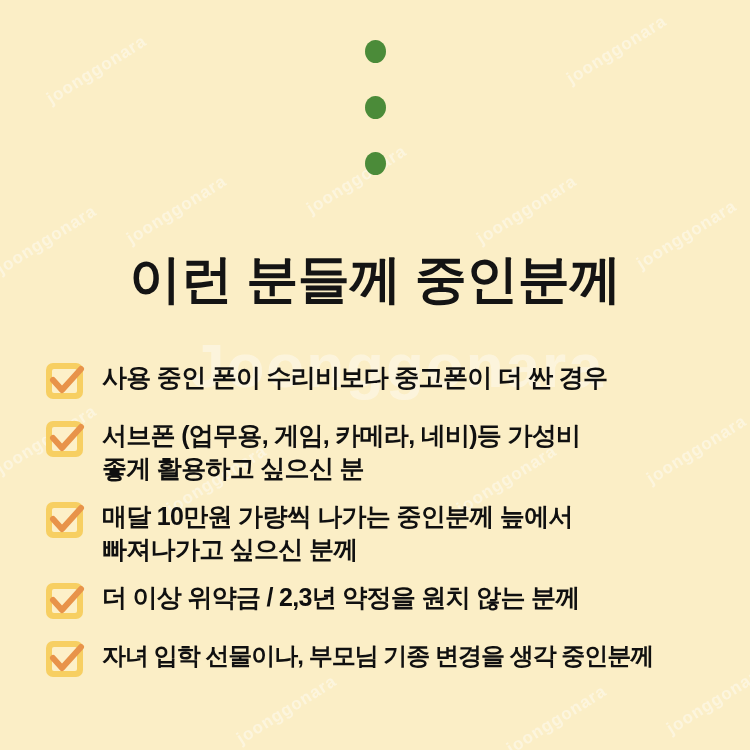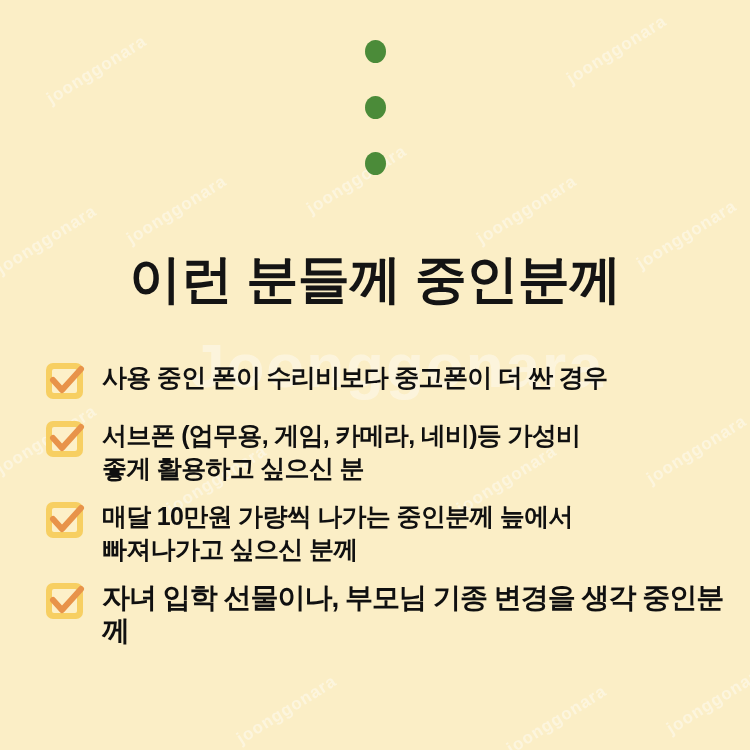--- a/index.html
+++ b/index.html
@@ -188,27 +188,37 @@
         <svg viewBox="0 0 42 42" xmlns="http://www.w3.org/2000/svg">
           <rect x="2" y="3" width="37" height="36" rx="7" ry="7" fill="#f7cf62"></rect>
           <rect x="8" y="9" width="25" height="24" rx="2" ry="2" fill="#fdf0c8"></rect>
           <path d="M9 20 L18 30 L37 9" stroke="#e8934a" stroke-width="6" stroke-linecap="round" stroke-linejoin="round" fill="none"></path>
         </svg>
       </span>
       <span class="check-text">매달 10만원 가량씩 나가는 중인분께 늪에서
 빠져나가고 싶으신 분께</span>
     </div>
 
-
     <div class="check-row">
       <span class="check-icon">
         <svg viewBox="0 0 42 42" xmlns="http://www.w3.org/2000/svg">
           <rect x="2" y="3" width="37" height="36" rx="7" ry="7" fill="#f7cf62"></rect>
           <rect x="8" y="9" width="25" height="24" rx="2" ry="2" fill="#fdf0c8"></rect>
           <path d="M9 20 L18 30 L37 9" stroke="#e8934a" stroke-width="6" stroke-linecap="round" stroke-linejoin="round" fill="none"></path>
         </svg>
       </span>
-      <span class="check-text" style="font-size:28px; letter-spacing:-1px;">자녀 입학 선물이나, 부모님 기종 변경을 생각 중인분께</span>
+      <span class="check-text">더 이상 위약금 / 2,3년 약정을 원치 않는 분께</span>
+    </div>
+
+    <div class="check-row">
+      <span class="check-icon">
+        <svg viewBox="0 0 42 42" xmlns="http://www.w3.org/2000/svg">
+          <rect x="2" y="3" width="37" height="36" rx="7" ry="7" fill="#f7cf62"></rect>
+          <rect x="8" y="9" width="25" height="24" rx="2" ry="2" fill="#fdf0c8"></rect>
+          <path d="M9 20 L18 30 L37 9" stroke="#e8934a" stroke-width="6" stroke-linecap="round" stroke-linejoin="round" fill="none"></path>
+        </svg>
+      </span>
+      <span class="check-text" style="font-size:24px; letter-spacing:-1px;text-align:center;">자녀 입학 선물이나, 부모님 기종 변경을 생각 중인분께</span>
     </div>
 
   </div>
 
 </div>
 
 </body></html>

